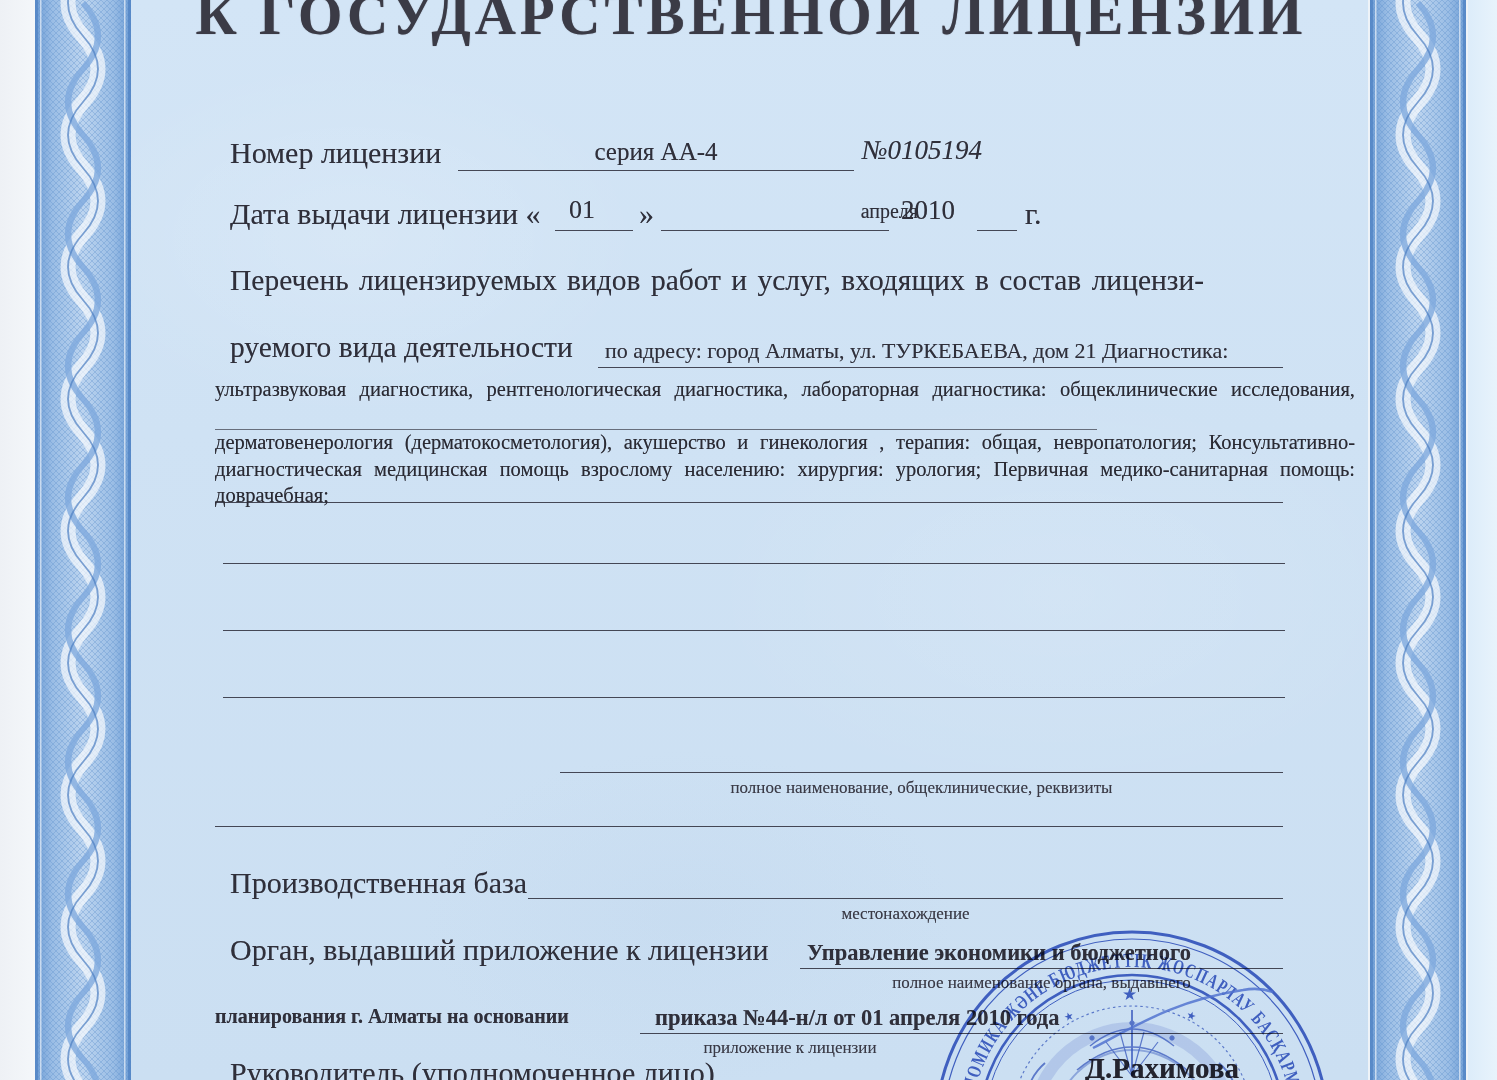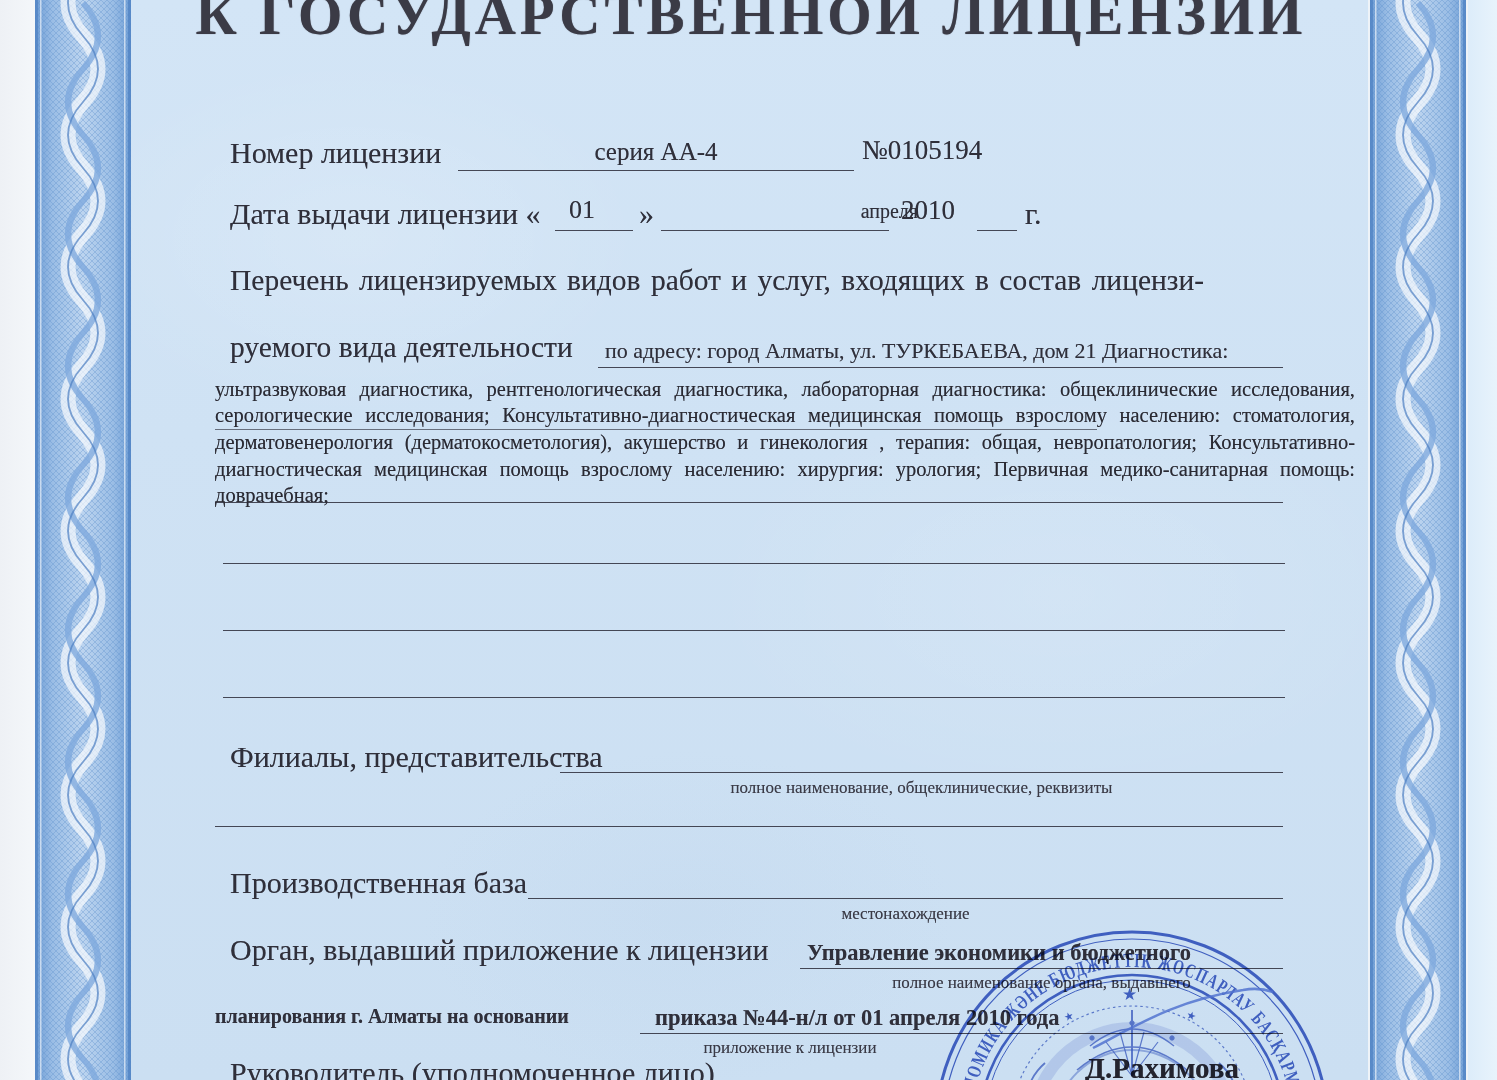--- a/index.html
+++ b/index.html
@@ -89,50 +89,48 @@
     <rect x="89" width="1.5" height="1080" fill="#ffffff" opacity="0.6"></rect>
   </svg>
 
   <div class="paper">
 
     <div class="title">К ГОСУДАРСТВЕННОЙ ЛИЦЕНЗИИ</div>
 
     <div class="txt lbl" style="left:99px;top:136px;">Номер лицензии</div>
     <div class="rule" style="left:327px;top:170px;width:396px;"></div>
     <div class="txt" style="left:327px;top:138px;width:396px;font-size:25px;text-align:center;">серия АА-4</div>
-    <div class="txt" style="left:731px;top:135px;font-size:27px;">№0105194</div>
+    <div class="txt" style="left:731px;top:135px;font-size:27px;font-style:italic;">№0105194</div>
 
     <div class="txt lbl" style="left:99px;top:197px;">Дата выдачи лицензии «</div>
     <div class="txt" style="left:438px;top:195px;font-size:26px;">01</div>
     <div class="rule" style="left:424px;top:230px;width:78px;"></div>
     <div class="txt lbl" style="left:508px;top:197px;">»</div>
     <div class="rule" style="left:530px;top:230px;width:228px;"></div>
     <div class="txt" style="left:559px;top:200px;width:228px;font-size:20px;text-align:right;">апреля</div>
     <div class="txt" style="left:770px;top:195px;font-size:27px;">2010</div>
     <div class="rule" style="left:846px;top:230px;width:40px;"></div>
     <div class="txt lbl" style="left:894px;top:197px;">г.</div>
 
     <div class="txt" style="left:99px;top:264px;font-size:29.5px;word-spacing:3px;">Перечень  лицензируемых  видов  работ и услуг, входящих в состав лицензи-</div>
     <div class="txt" style="left:99px;top:331px;font-size:29.5px;">руемого вида деятельности</div>
     <div class="txt" style="left:474px;top:338px;font-size:22px;">по адресу: город Алматы, ул. ТУРКЕБАЕВА,  дом 21   Диагностика:</div>
     <div class="rule" style="left:467px;top:367px;width:685px;"></div>
 
     <div class="para just" style="top:378px;">ультразвуковая диагностика, рентгенологическая диагностика, лабораторная диагностика: общеклинические исследования,</div>
-    <div class="para just" style="top:404px;">серологические исследования; Консультативно-диагностическая медицинская помощь взрослому населению: стоматология,</div>
     <div class="para just" style="top:458px;">диагностическая медицинская помощь взрослому населению: хирургия: урология; Первичная медико-санитарная помощь:</div>
     <div class="para just" style="top:431px;">дерматовенерология (дерматокосметология), акушерство и гинекология , терапия: общая, невропатология; Консультативно-</div>
     <div class="para" style="top:484px;">доврачебная;</div>
     <div class="rule" style="left:84px;top:429px;width:882px;opacity:.75;"></div>
     <div class="rule" style="left:84px;top:502px;width:1068px;"></div>
 
     <div class="rule" style="left:92px;top:563px;width:1062px;"></div>
     <div class="rule" style="left:92px;top:630px;width:1062px;"></div>
     <div class="rule" style="left:92px;top:697px;width:1062px;"></div>
 
-    <div class="txt lbl" style="left:99px;top:740px;">Филиалы, представительства</div>
     <div class="rule" style="left:429px;top:772px;width:723px;"></div>
     <div class="txt cap" style="left:429px;top:778px;width:723px;">полное наименование, общеклинические, реквизиты</div>
     <div class="rule" style="left:84px;top:826px;width:1068px;"></div>
 
     <div class="txt lbl" style="left:99px;top:866px;">Производственная база</div>
     <div class="rule" style="left:397px;top:898px;width:755px;"></div>
     <div class="txt cap" style="left:397px;top:904px;width:755px;">местонахождение</div>
 
     <div class="txt lbl" style="left:99px;top:933px;">Орган, выдавший приложение к лицензии</div>
     <div class="txt bold" style="left:676px;top:940px;font-size:22.5px;">Управление экономики и бюджетного</div>

